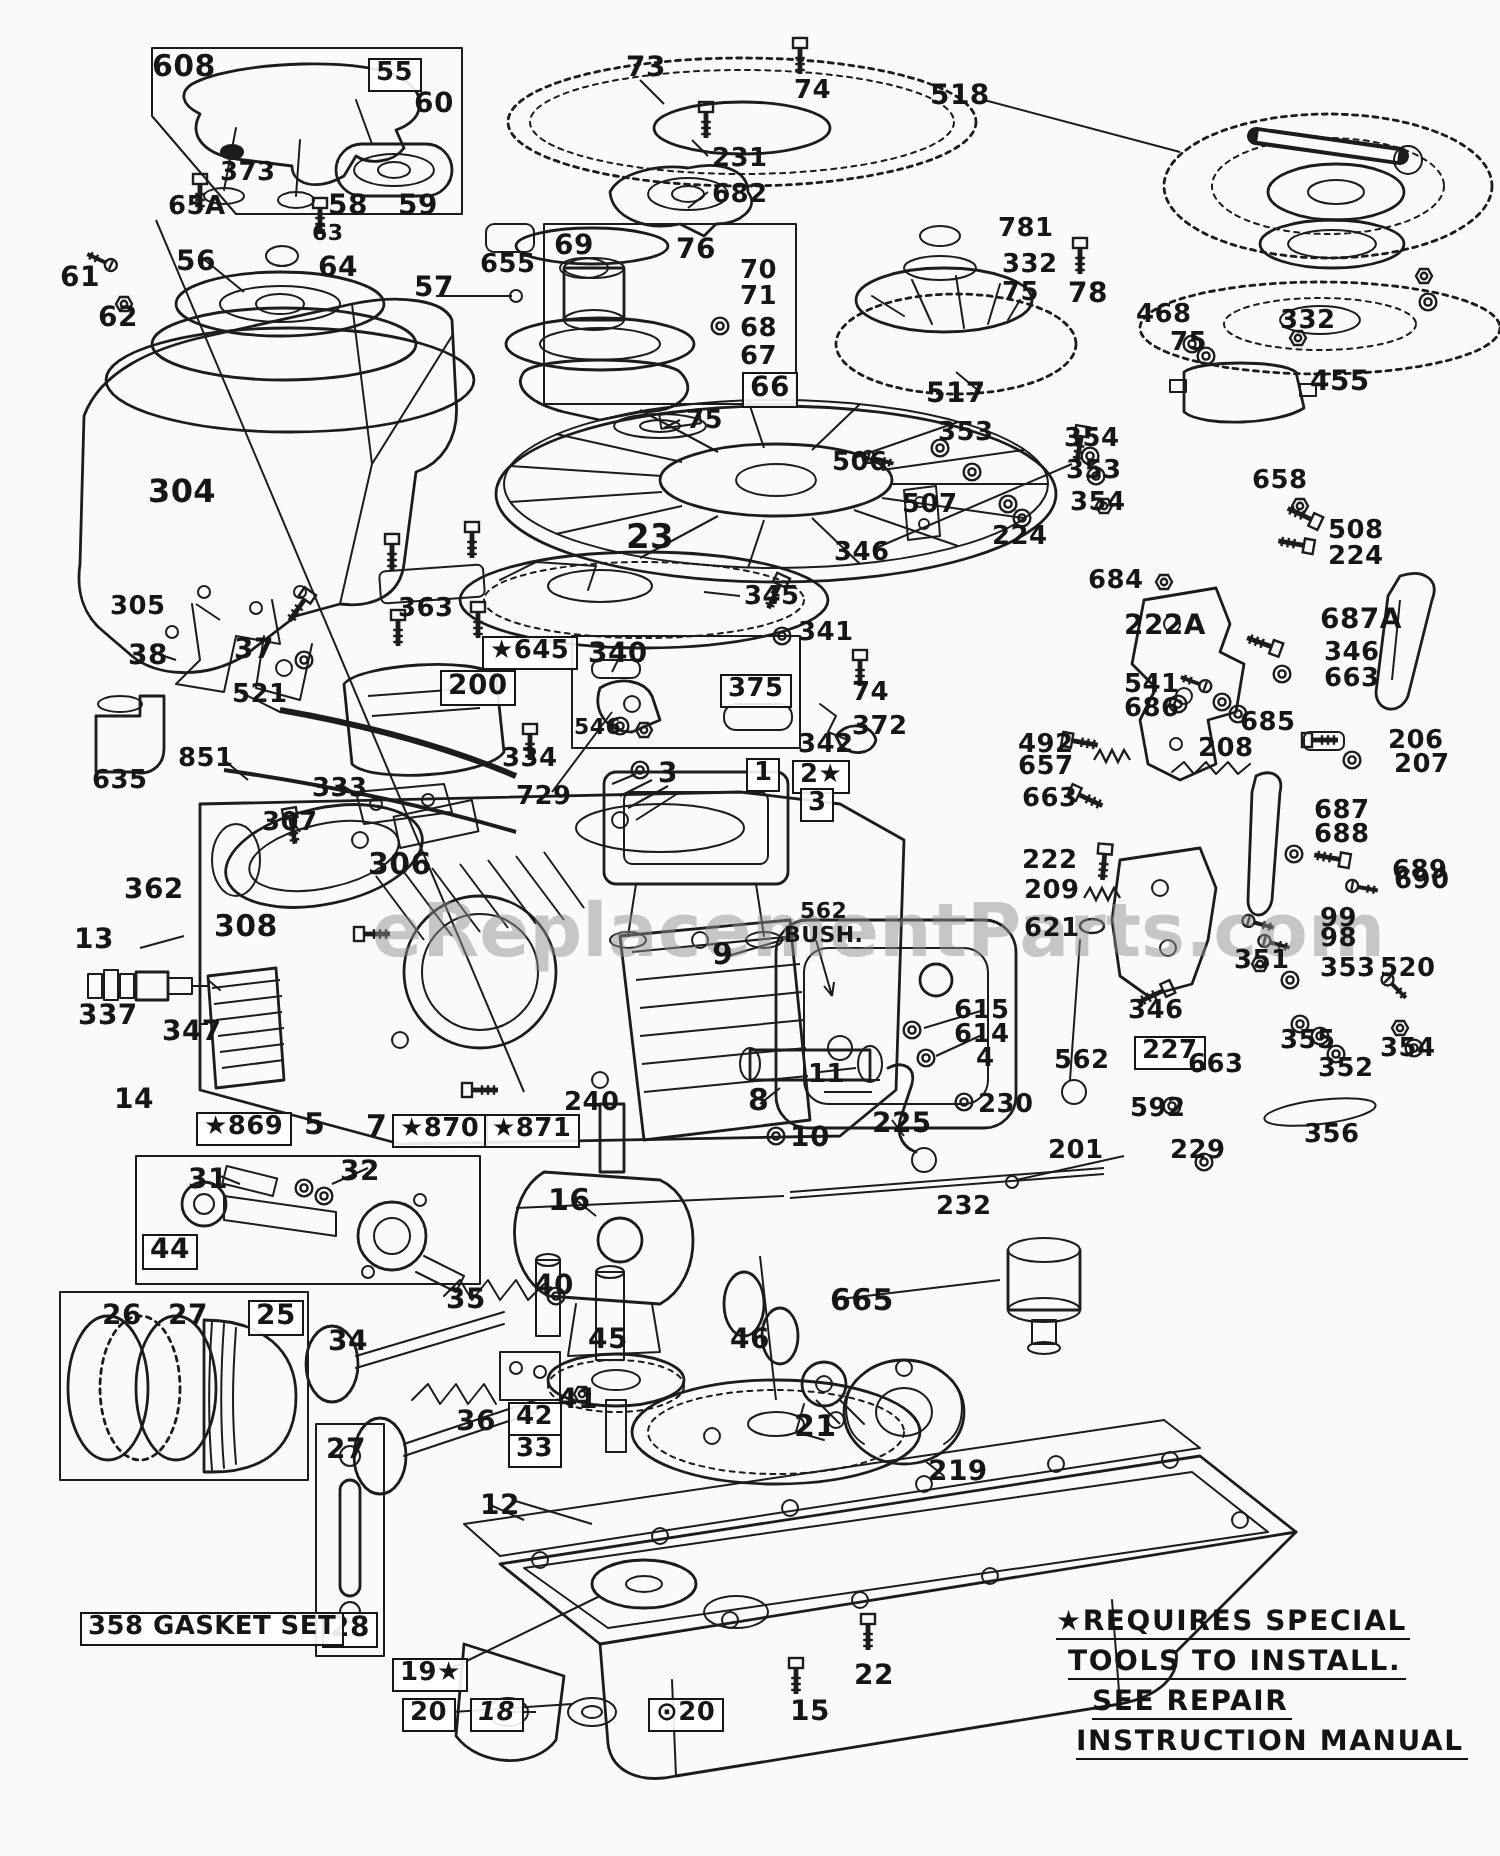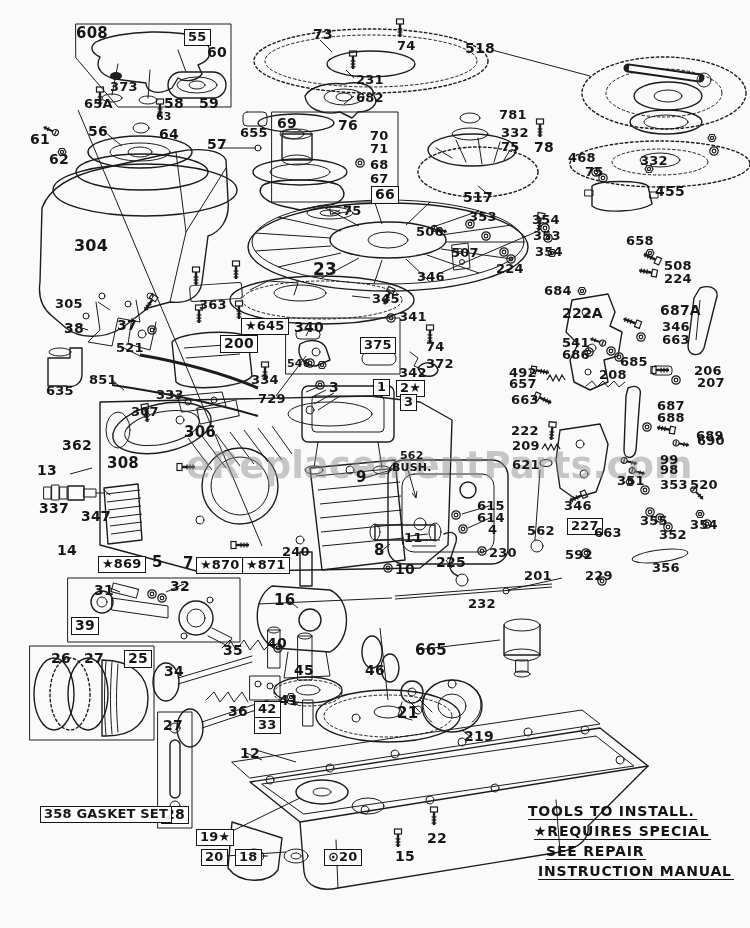--- a/index.html
+++ b/index.html
@@ -914,21 +914,21 @@
       <div class="lbl" style="left: 81px; top: 509px; font-size: 14px;">347</div>
       <div class="lbl" style="left: 57px; top: 543px; font-size: 14px;">14</div>
       <div class="lbl bx" style="left: 98px; top: 556px;">★869</div>
       <div class="lbl" style="left: 152px; top: 555px; font-size: 15px;">5</div>
       <div class="lbl" style="left: 183px; top: 556px; font-size: 15px;">7</div>
       <div class="lbl bx" style="left: 196px; top: 557px;">★870</div>
       <div class="lbl bx" style="left: 242px; top: 557px;">★871</div>
       <div class="lbl" style="left: 282px; top: 545px;">240</div>
       <div class="lbl" style="left: 94px; top: 583px; font-size: 14px;">31</div>
       <div class="lbl" style="left: 170px; top: 579px; font-size: 14px;">32</div>
-      <div class="lbl bx" style="left: 71px; top: 617px; font-size: 14px;">39</div>
+      <div class="lbl bx" style="left: 71px; top: 617px; font-size: 14px;">44</div>
       <div class="lbl" style="left: 274px; top: 593px; font-size: 15px;">16</div>
       <div class="lbl" style="left: 356px; top: 470px; font-size: 15px;">9</div>
       <div class="lbl" style="left: 374px; top: 543px; font-size: 15px;">8</div>
       <div class="lbl" style="left: 404px; top: 531px;">11</div>
       <div class="lbl" style="left: 395px; top: 562px; font-size: 14px;">10</div>
       <div class="lbl" style="left: 400px; top: 450px; font-size: 11px;">562</div>
       <div class="lbl" style="left: 392px; top: 462px; font-size: 11px;">BUSH.</div>
       <div class="lbl" style="left: 477px; top: 499px;">615</div>
       <div class="lbl" style="left: 477px; top: 511px;">614</div>
       <div class="lbl" style="left: 488px; top: 523px;">4</div>
@@ -945,30 +945,30 @@
       <div class="lbl" style="left: 279px; top: 693px; font-size: 14px;">41</div>
       <div class="lbl bx" style="left: 254px; top: 701px;">42</div>
       <div class="lbl bx" style="left: 254px; top: 717px;">33</div>
       <div class="lbl" style="left: 294px; top: 663px; font-size: 14px;">45</div>
       <div class="lbl" style="left: 365px; top: 663px; font-size: 14px;">46</div>
       <div class="lbl" style="left: 163px; top: 718px; font-size: 14px;">27</div>
       <div class="lbl bx" style="left: 161px; top: 806px; font-size: 14px;">28</div>
       <div class="lbl bx" style="left: 40px; top: 806px;">358 GASKET SET</div>
       <div class="lbl bx" style="left: 196px; top: 829px;">19★</div>
       <div class="lbl bx" style="left: 201px; top: 849px;">20</div>
-      <div class="lbl bx" style="left: 235px; top: 849px;">18</div>
+      <div class="lbl bx" style="left: 235px; top: 849px; font-style: italic;">18</div>
       <div class="lbl bx" style="left: 324px; top: 849px;">⊙20</div>
       <div class="lbl" style="left: 395px; top: 849px; font-size: 14px;">15</div>
       <div class="lbl" style="left: 427px; top: 831px; font-size: 14px;">22</div>
       <div class="lbl" style="left: 397px; top: 706px; font-size: 15px;">21</div>
       <div class="lbl" style="left: 464px; top: 729px; font-size: 14px;">219</div>
       <div class="lbl" style="left: 415px; top: 643px; font-size: 15px;">665</div>
       <div class="lbl" style="left: 240px; top: 746px; font-size: 14px;">12</div>
     </div>
 
   <div id="note">
+      <div>★REQUIRES SPECIAL</div>
       <div>TOOLS TO INSTALL.</div>
-      <div>★REQUIRES SPECIAL</div>
       <div>SEE REPAIR</div>
       <div>INSTRUCTION MANUAL</div>
     </div>
 
 </div>
 
 </body></html>

